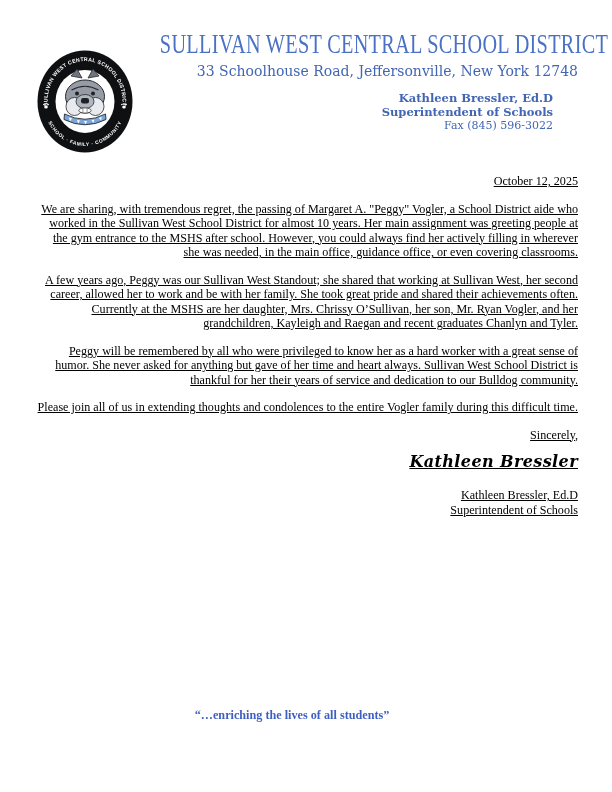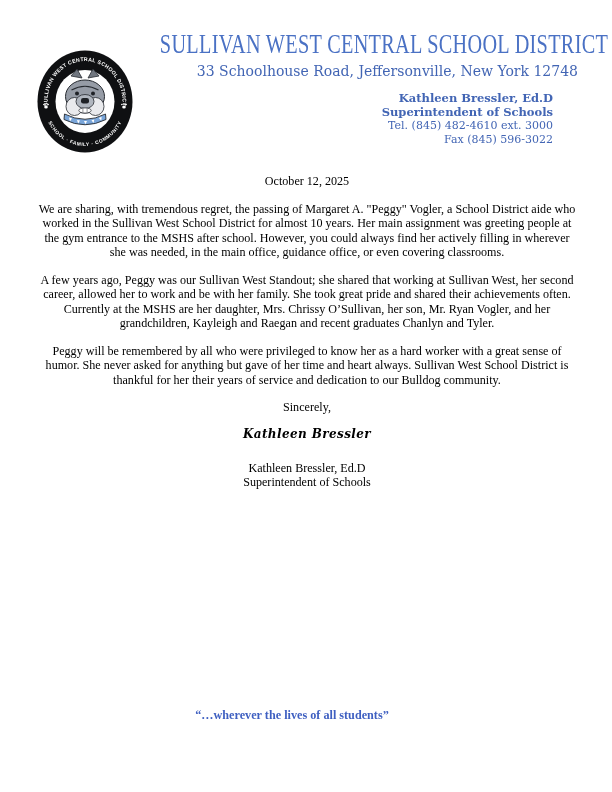--- a/index.html
+++ b/index.html
@@ -25,28 +25,28 @@
   }
   .contact-block{
     position:absolute;top:92px;right:59px;text-align:right;
     font-family:"DejaVu Serif",serif;
     font-size:11px;line-height:13.5px;color:#4265b4;white-space:nowrap;
   }
   .contact-block .strong{font-weight:bold;font-size:11.5px;}
   
   .letter-body{
     position:absolute;left:36px;top:174px;width:542px;
-    font-size:12.1px;line-height:14.5px;text-align:center;
+    font-size:12.1px;line-height:14.5px;text-align:right;text-decoration:underline;
   }
   .letter-body p{margin:0 0 13px 0;}
   .sig-script{
     margin:11px 0 0 0 !important;
     font-family:"DejaVu Serif",serif;
     font-style:italic;font-weight:bold;
-    font-size:12px;line-height:17px;letter-spacing:0.4px;
+    font-size:16px;line-height:17px;letter-spacing:0.4px;
   }
   .signer{margin-top:18px;}
   .signer p{margin:0;}
   
   .motto{
     position:absolute;top:708px;left:292px;transform:translateX(-50%);
     font-weight:bold;font-size:12.2px;line-height:15px;
     color:#3e5fc1;white-space:nowrap;
   }
   
@@ -115,33 +115,33 @@
       </g>
     </svg>
 
     <div class="district-title">SULLIVAN WEST CENTRAL SCHOOL DISTRICT</div>
 
     <div class="district-address">33 Schoolhouse Road, Jeffersonville, New York 12748</div>
 
     <div class="contact-block">
       <div class="strong">Kathleen Bressler, Ed.D</div>
       <div class="strong">Superintendent of Schools</div>
-      <div>Tel. (845) 482-4610 ext. 3000</div>
       <div>Fax (845) 596-3022</div>
     </div>
   </header>
 
   <main class="letter-body">
     <p>October 12, 2025</p>
     <p>We are sharing, with tremendous regret, the passing of Margaret A. "Peggy" Vogler, a School District aide who worked in the Sullivan West School District for almost 10 years. Her main assignment was greeting people at the gym entrance to the MSHS after school. However, you could always find her actively filling in wherever she was needed, in the main office, guidance office, or even covering classrooms.</p>
     <p>A few years ago, Peggy was our Sullivan West Standout; she shared that working at Sullivan West, her second career, allowed her to work and be with her family. She took great pride and shared their achievements often. Currently at the MSHS are her daughter, Mrs. Chrissy O’Sullivan, her son, Mr. Ryan Vogler, and her grandchildren, Kayleigh and Raegan and recent graduates Chanlyn and Tyler.</p>
     <p>Peggy will be remembered by all who were privileged to know her as a hard worker with a great sense of humor. She never asked for anything but gave of her time and heart always. Sullivan West School District is thankful for her their years of service and dedication to our Bulldog community.</p>
+    <p>Please join all of us in extending thoughts and condolences to the entire Vogler family during this difficult time.</p>
     <p style="margin-bottom:0;">Sincerely,</p>
     <p class="sig-script">Kathleen Bressler</p>
     <div class="signer">
       <p>Kathleen Bressler, Ed.D</p>
       <p>Superintendent of Schools</p>
     </div>
   </main>
 
-  <footer class="motto">“…wherever the lives of all students”</footer>
+  <footer class="motto">“…enriching the lives of all students”</footer>
 
 </div>
 
 </body></html>

